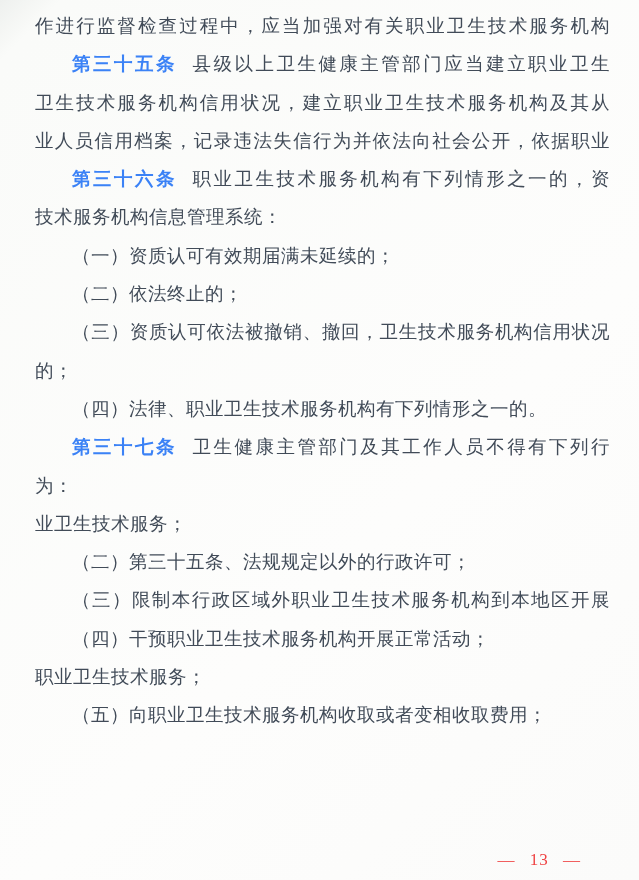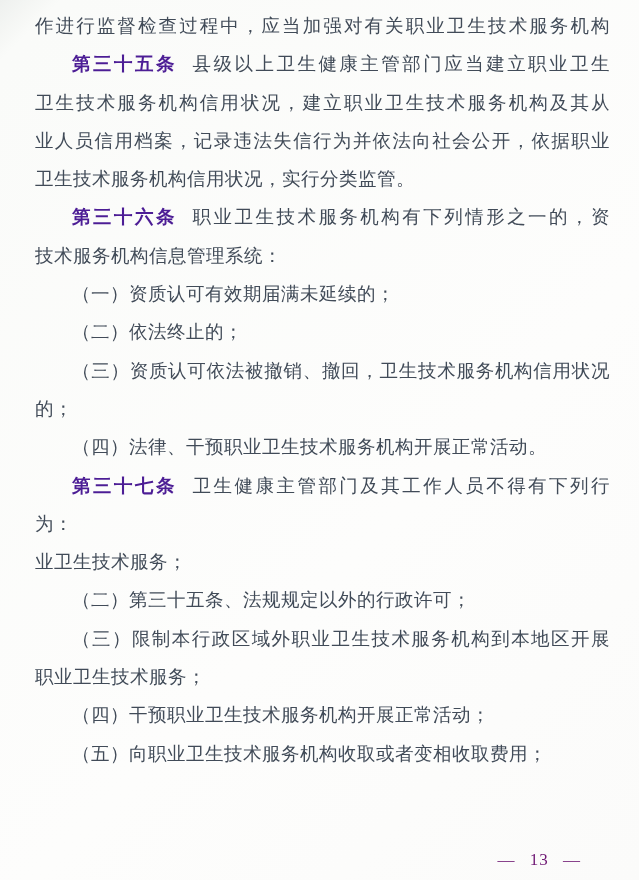--- a/index.html
+++ b/index.html
@@ -39,67 +39,66 @@
   .indent {
     text-indent: 2em;
   }
   .fill {
     text-align: justify;
     text-align-last: justify;
     text-justify: inter-character;
   }
   .term {
     font-weight: 700;
-    color: #4c1d95;
+    color: #3b82f6;
     margin-right: 0.85em;
   }
   .page-number {
     position: absolute;
     top: 848px;
     right: 58px;
     height: 24px;
     line-height: 24px;
     font-size: 17px;
-    color: #701a75;
+    color: #ef4444;
     letter-spacing: 1px;
     word-spacing: 9px;
   }
 </style>
 </head>
 <body>
 
 <div class="page">
   <div class="content">
 
     <div class="line fill">作进行监督检查过程中，应当加强对有关职业卫生技术服务机构</div>
 
     <div class="line indent fill">
       <span class="term">第三十五条</span><span>县级以上卫生健康主管部门应当建立职业卫生</span>
     </div>
     <div class="line fill">卫生技术服务机构信用状况，建立职业卫生技术服务机构及其从</div>
     <div class="line fill">业人员信用档案，记录违法失信行为并依法向社会公开，依据职业</div>
-    <div class="line">卫生技术服务机构信用状况，实行分类监管。</div>
 
     <div class="line indent fill">
       <span class="term">第三十六条</span><span>职业卫生技术服务机构有下列情形之一的，资</span>
     </div>
     <div class="line">技术服务机构信息管理系统：</div>
     <div class="line indent">（一）资质认可有效期届满未延续的；</div>
     <div class="line indent">（二）依法终止的；</div>
     <div class="line indent fill">（三）资质认可依法被撤销、撤回，卫生技术服务机构信用状况</div>
     <div class="line">的；</div>
-    <div class="line indent">（四）法律、干预职业卫生技术服务机构开展正常活动。</div>
+    <div class="line indent">（四）法律、职业卫生技术服务机构有下列情形之一的。</div>
 
     <div class="line indent fill">
       <span class="term">第三十七条</span><span>卫生健康主管部门及其工作人员不得有下列行</span>
     </div>
     <div class="line">为：</div>
     <div class="line">业卫生技术服务；</div>
     <div class="line indent">（二）第三十五条、法规规定以外的行政许可；</div>
     <div class="line indent fill">（三）限制本行政区域外职业卫生技术服务机构到本地区开展</div>
+    <div class="line indent">（四）干预职业卫生技术服务机构开展正常活动；</div>
     <div class="line">职业卫生技术服务；</div>
-    <div class="line indent">（四）干预职业卫生技术服务机构开展正常活动；</div>
     <div class="line indent">（五）向职业卫生技术服务机构收取或者变相收取费用；</div>
 
   </div>
 
   <div class="page-number">— 13 —</div>
 </div>
 
 </body></html>

